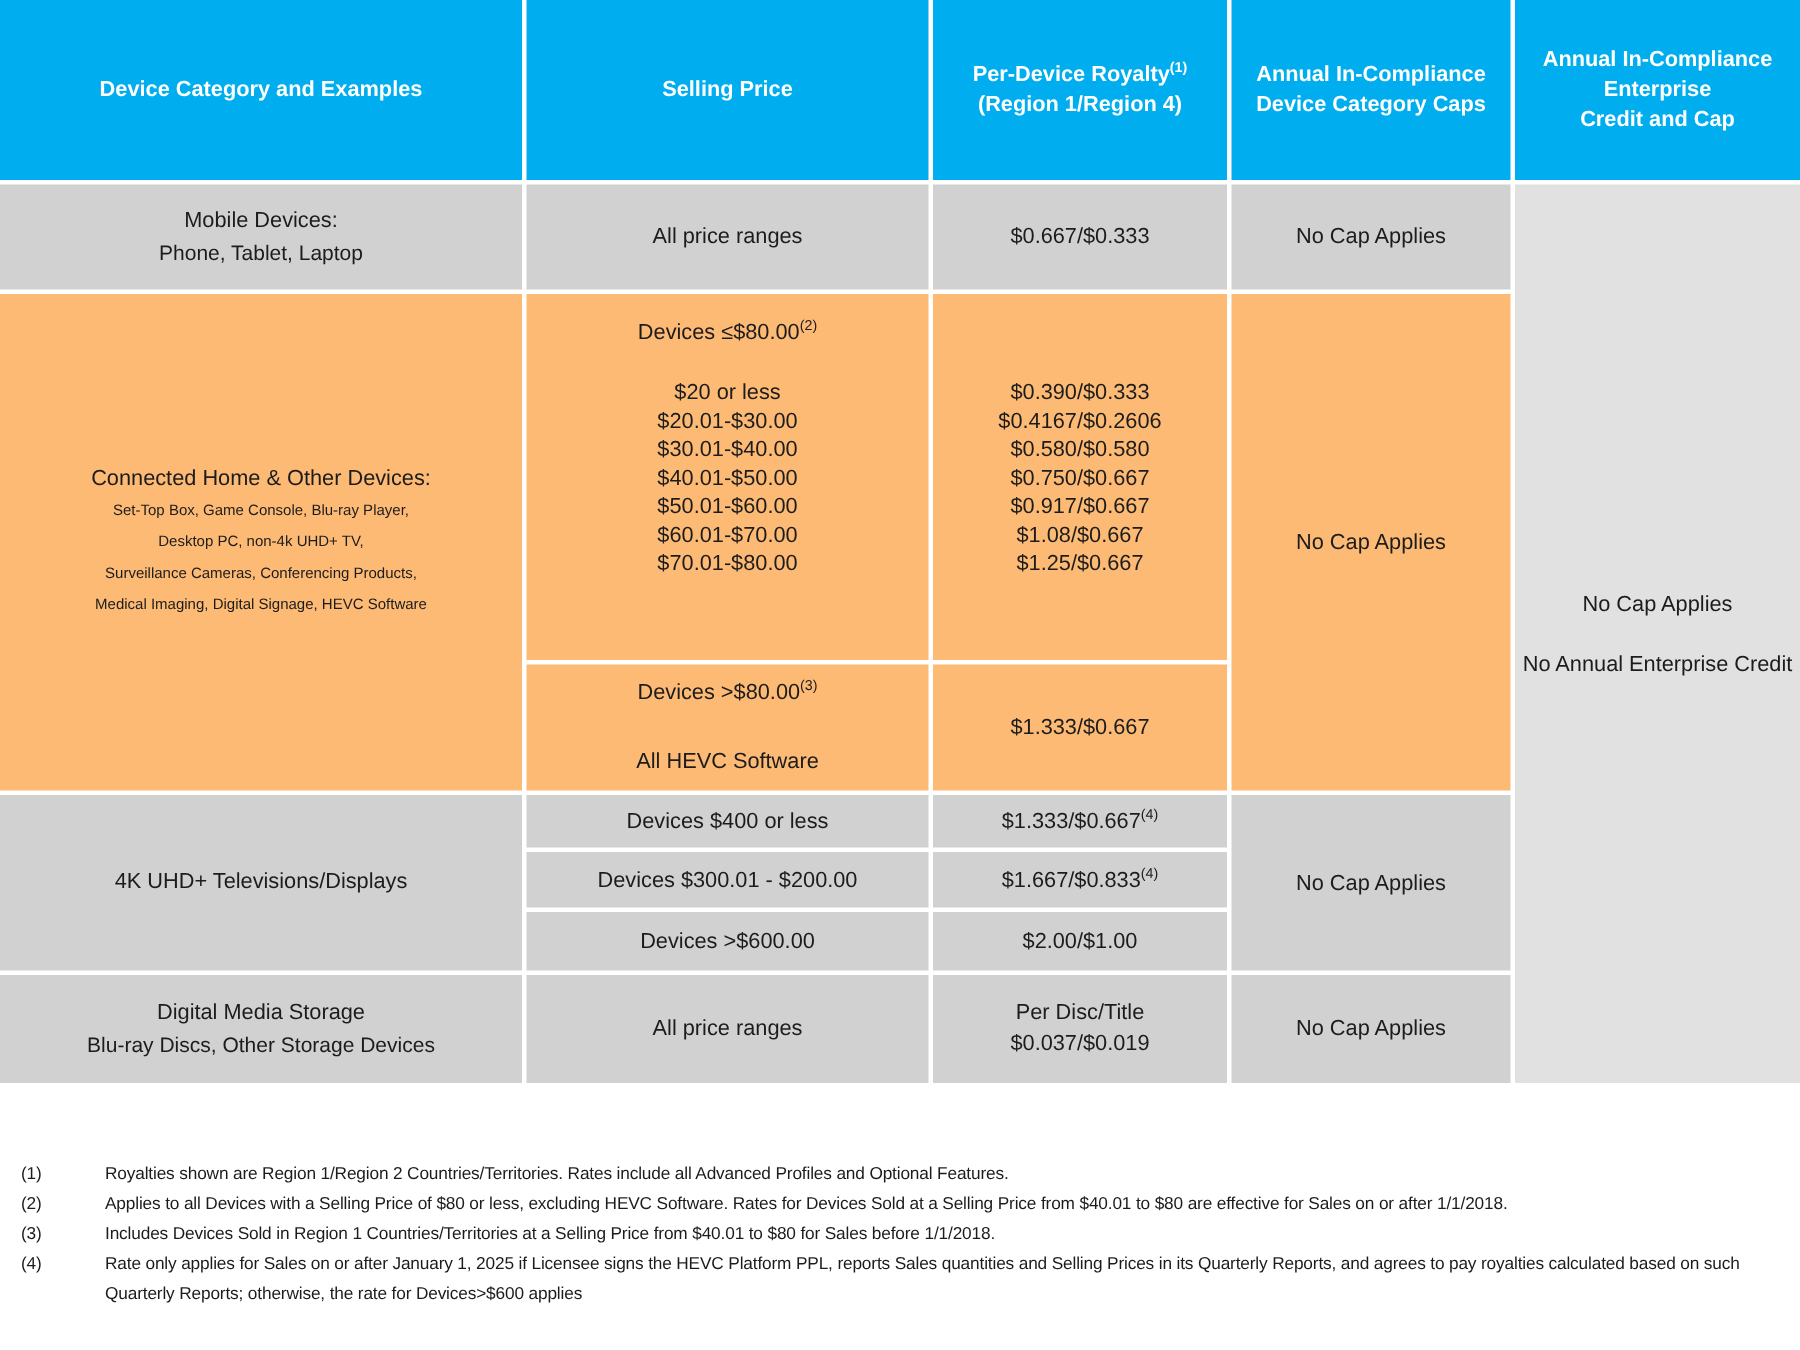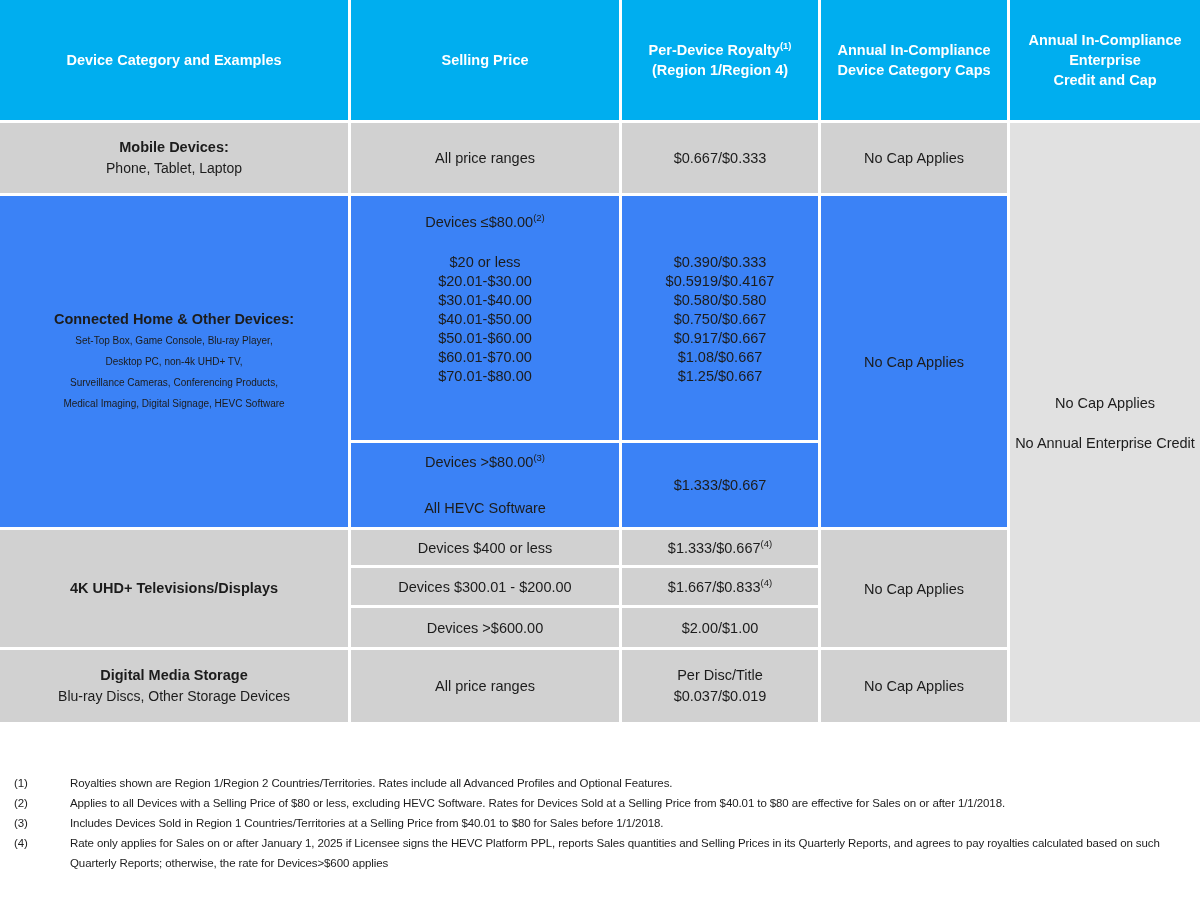--- a/index.html
+++ b/index.html
@@ -24,24 +24,24 @@
     font-size: 14.5px;
     padding: 2px 4px;
     line-height: 20px;
   }
   th {
     background: #00AEEF;
     color: #ffffff;
     font-weight: bold;
   }
   td.dark { background: #D1D1D1; }
-  td.light { background: #3b82f6; }
+  td.light { background: #fdba74; }
   td.ent { background: #E1E1E1; }
   .preline { white-space: pre-line; }
-  .cat-title { font-weight: bold; line-height: 21px; }
+  .cat-title { font-weight: normal; line-height: 21px; }
   .cat-examples { line-height: 21px; font-size: 14px; }
   .connected-examples { font-size: 10px; }
   sup { font-size: 9.5px; vertical-align: super; line-height: 0; }
   
   tr.r-header  { height: 120px; }
   tr.r-mobile  { height: 70px; }
   tr.r-conn-a  { height: 244px; }
   tr.r-conn-b  { height: 84px; }
   tr.r-uhd-a   { height: 35px; }
   tr.r-uhd-b   { height: 37px; }
@@ -120,21 +120,21 @@
       <div class="tier-line">$30.01-$40.00</div>
       <div class="tier-line">$40.01-$50.00</div>
       <div class="tier-line">$50.01-$60.00</div>
       <div class="tier-line">$60.01-$70.00</div>
       <div class="tier-line">$70.01-$80.00</div>
       <div class="tier-pad"></div>
     </td>
     <td class="light">
       <div class="tier-header"></div>
       <div class="tier-line">$0.390/$0.333</div>
-      <div class="tier-line">$0.5919/$0.4167</div>
+      <div class="tier-line">$0.4167/$0.2606</div>
       <div class="tier-line">$0.580/$0.580</div>
       <div class="tier-line">$0.750/$0.667</div>
       <div class="tier-line">$0.917/$0.667</div>
       <div class="tier-line">$1.08/$0.667</div>
       <div class="tier-line">$1.25/$0.667</div>
       <div class="tier-pad"></div>
     </td>
     <td class="light" rowspan="2">No Cap Applies</td>
   </tr>
 

